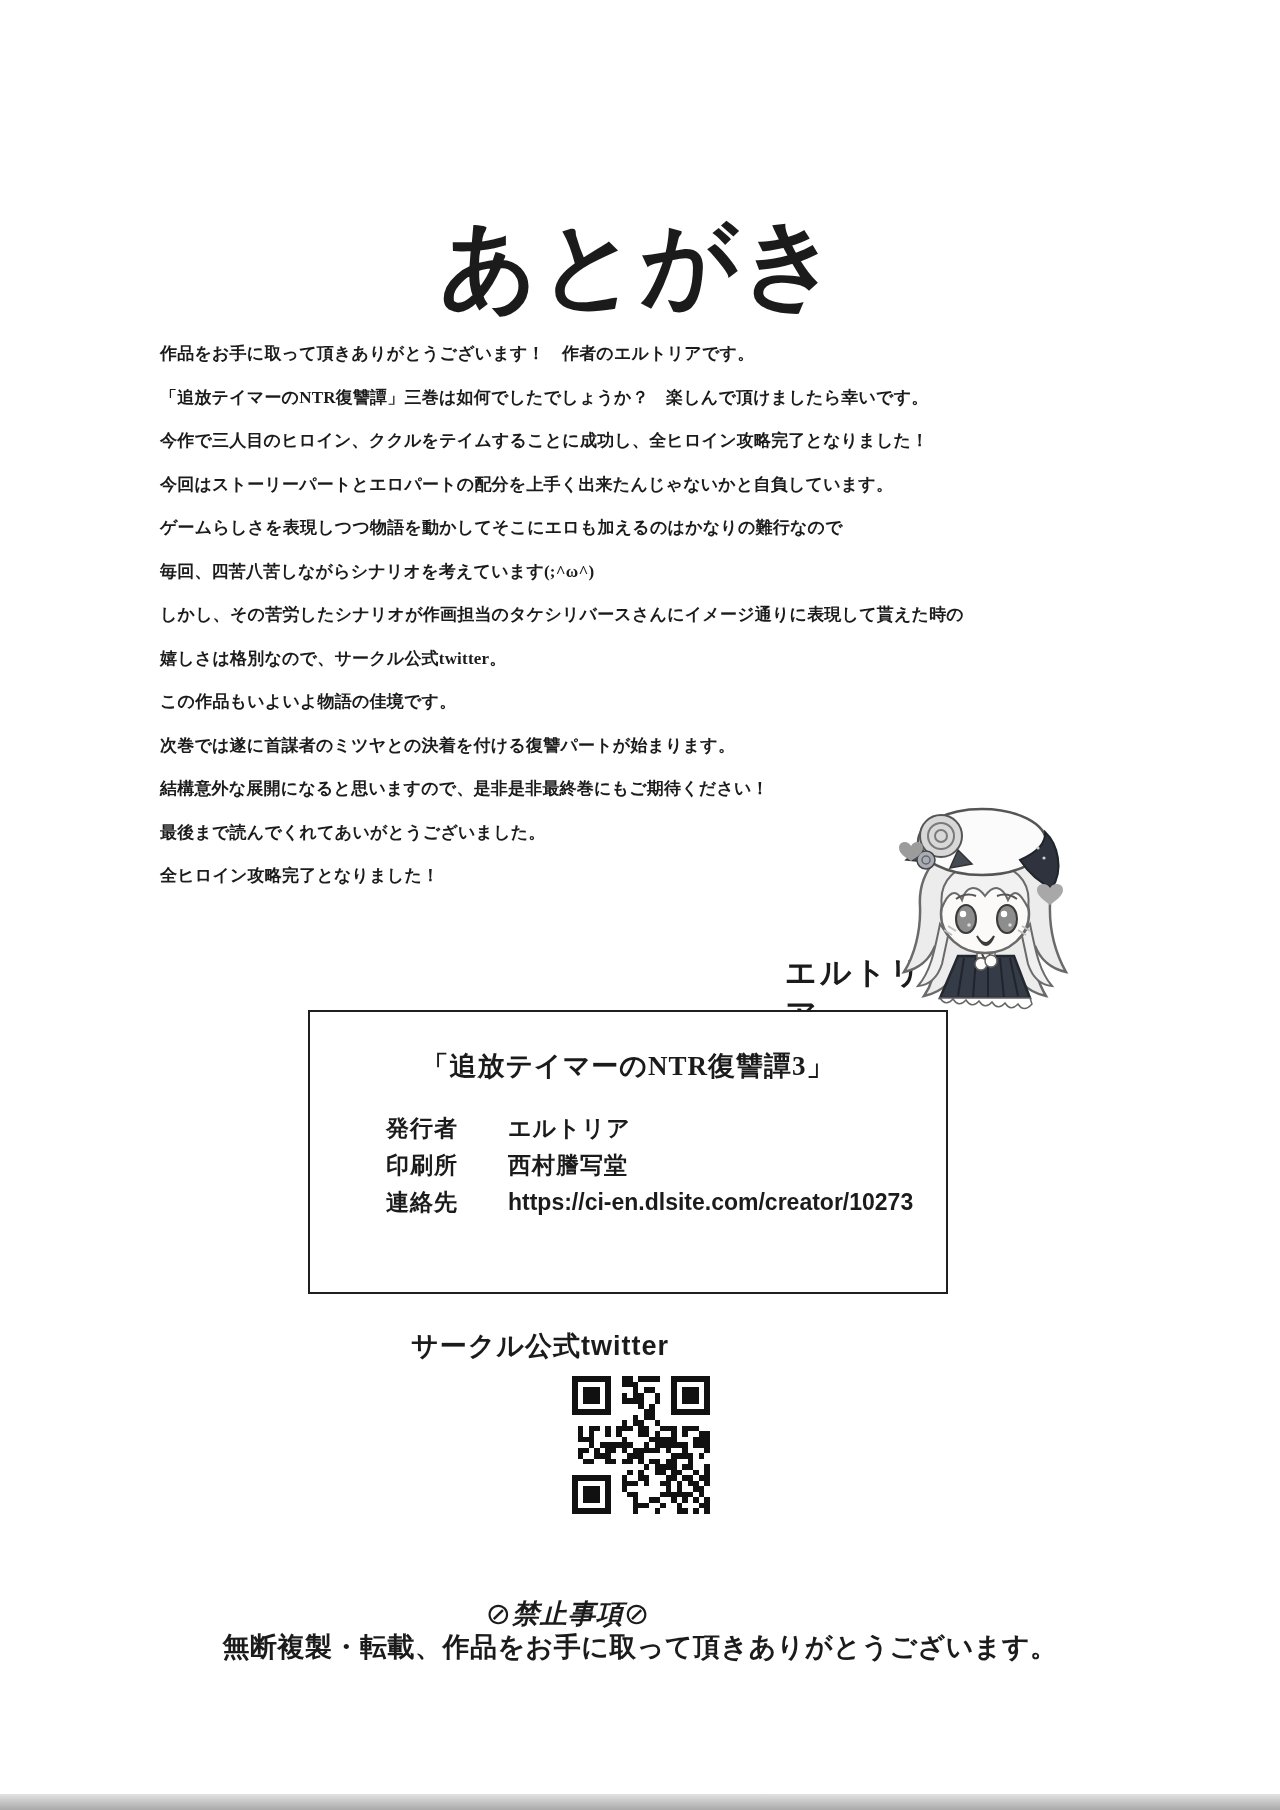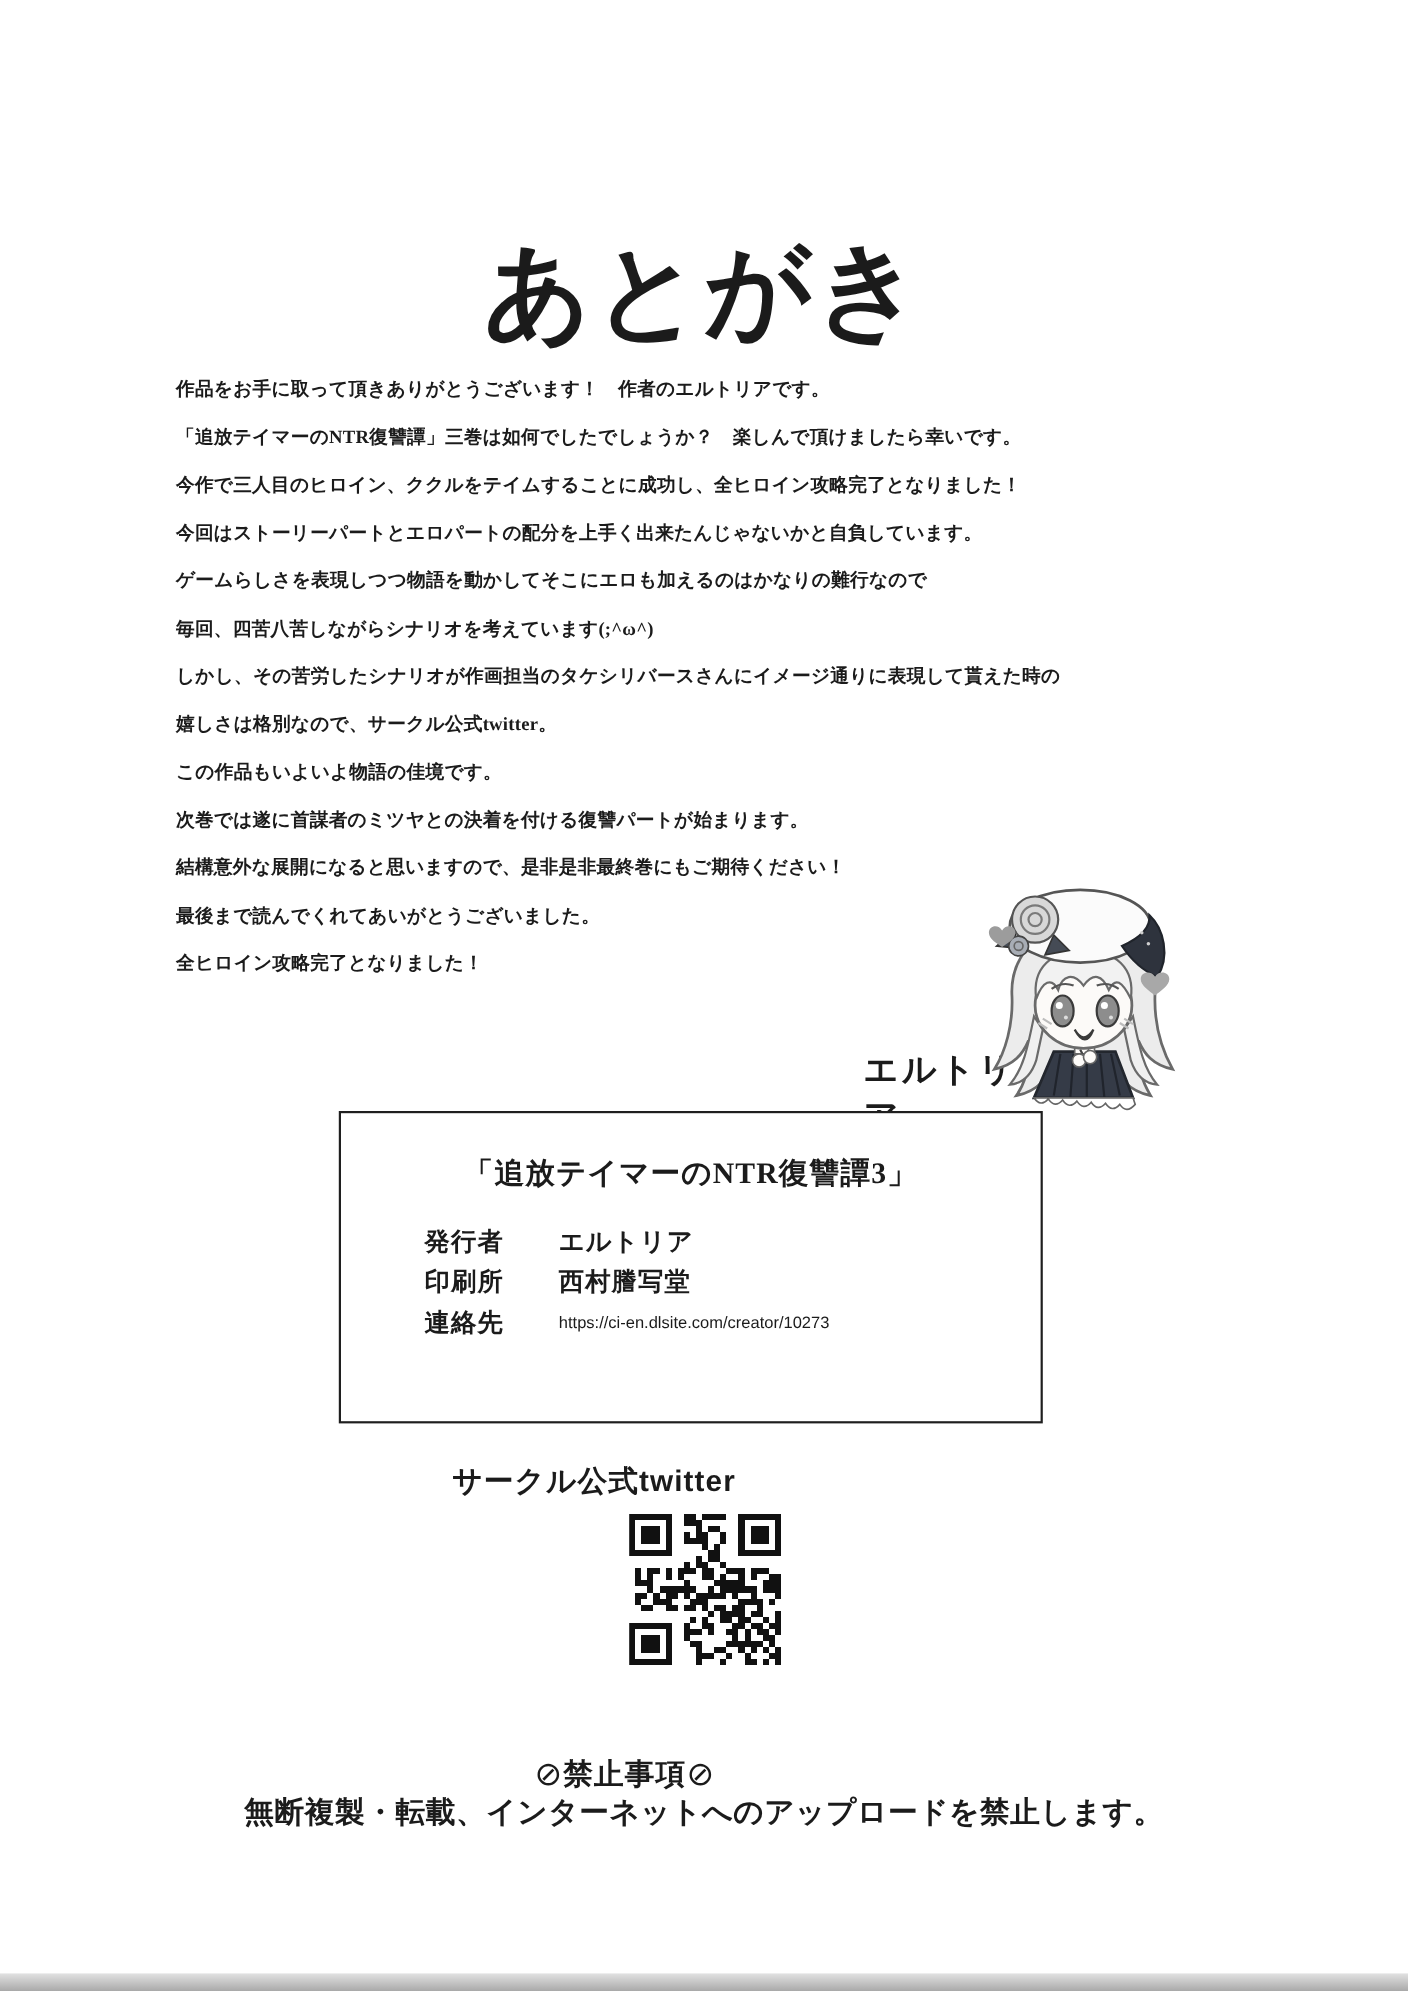--- a/index.html
+++ b/index.html
@@ -39,34 +39,34 @@
   }
   .colophon-rows{margin:26px 0 0 76px;}
   .colophon-row{height:37px;font-size:23px;font-weight:700;
     display:flex;align-items:center;}
   .colophon-row .label{
     width:122px;font-family:"Liberation Sans","DejaVu Sans",sans-serif;
     font-weight:700;letter-spacing:1px;}
   .colophon-row .value{letter-spacing:1px;}
   .colophon-row .value.url{
     font-family:"Liberation Sans","DejaVu Sans",sans-serif;
-    font-weight:400;letter-spacing:0;font-size:15px;}
+    font-weight:700;letter-spacing:0;font-size:23px;}
 
   .twitter-heading{
     top:1328px;left:0;width:1080px;text-align:center;
     font-family:"Liberation Sans","DejaVu Sans",sans-serif;
     font-size:27px;font-weight:700;letter-spacing:1px;
   }
 
   .qr{top:1376px;left:572px;width:138px;height:138px;}
 
   .prohibit-heading{
     top:1595px;left:0;width:1136px;text-align:center;
     font-family:"Liberation Sans","DejaVu Sans",sans-serif;
-    font-size:27px;font-weight:700;letter-spacing:1px;
+    font-size:27px;font-weight:700;letter-spacing:1px;font-style:italic;
   }
   .prohibit-heading .no-sign{
     font-size:30px;font-weight:400;position:relative;top:1px;
     font-family:"DejaVu Sans",sans-serif;
   }
   .prohibit-text{
     top:1629px;left:0;width:1280px;text-align:center;
     font-family:"Liberation Sans","DejaVu Sans",sans-serif;
     font-size:27px;font-weight:600;letter-spacing:0.5px;
   }
@@ -374,17 +374,17 @@
       <rect x="18" y="0" width="7" height="7" fill="#111111"></rect>
       <rect x="19" y="1" width="5" height="5" fill="#fff"></rect>
       <rect x="20" y="2" width="3" height="3" fill="#111111"></rect>
       <rect x="0" y="18" width="7" height="7" fill="#111111"></rect>
       <rect x="1" y="19" width="5" height="5" fill="#fff"></rect>
       <rect x="2" y="20" width="3" height="3" fill="#111111"></rect>
     </svg>
 
   <div class="abs prohibit-heading"><span class="no-sign">⊘</span><span>禁止事項</span><span class="no-sign">⊘</span></div>
 
-  <div class="abs prohibit-text">無断複製・転載、インターネットへのアップロードを禁止します。</div>
+  <div class="abs prohibit-text">無断複製・転載、作品をお手に取って頂きありがとうございます。</div>
 
   <div class="abs page-edge"></div>
 
 </div>
 
 </body></html>

